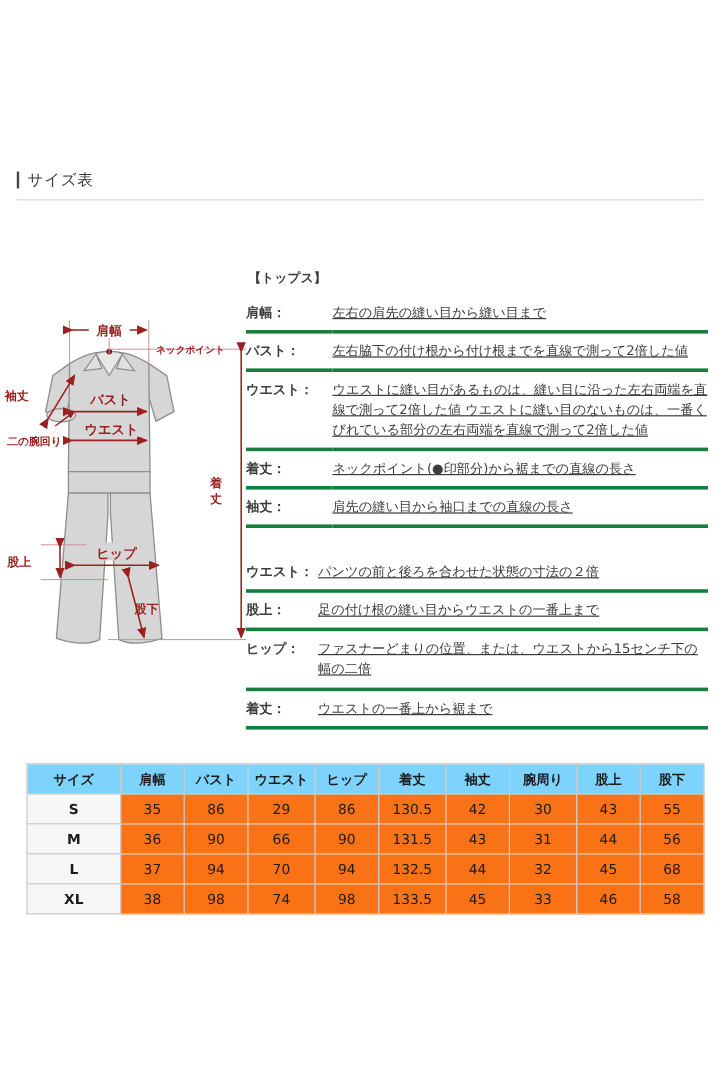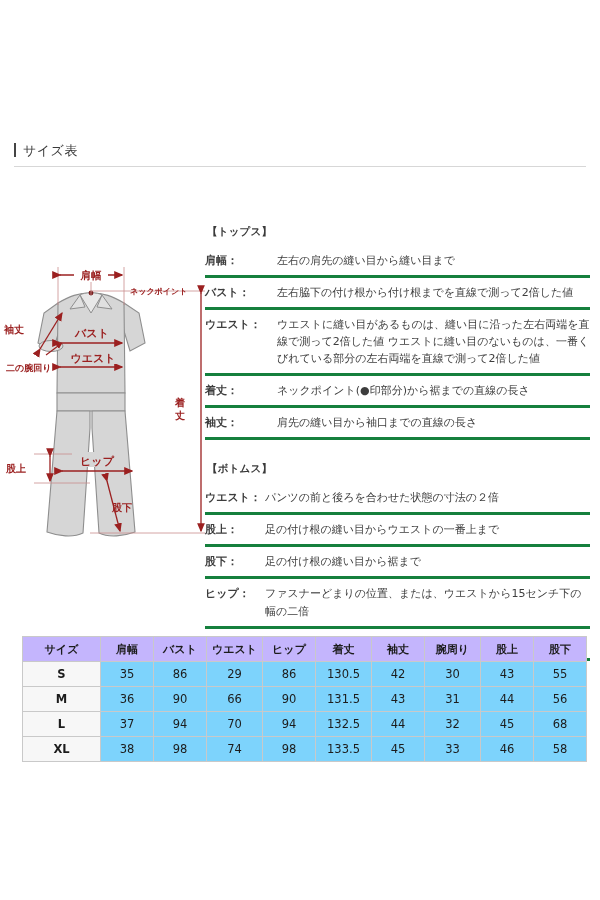--- a/index.html
+++ b/index.html
@@ -86,21 +86,21 @@
     color: #3d3d3d;
   }
   table.desc tr:first-child td { border-top: none; }
   td.term {
     width: 72px;
     font-weight: bold;
     color: #2f2f2f;
     white-space: nowrap;
   }
   td.term.wide { width: 60px; }
-  td.defn { padding-left: 2px; }
+  td.defn { padding-left: 2px; text-decoration: underline; }
   .sec-gap { height: 22px; }
 
   
   .size-table-wrap {
     position: absolute;
     left: 22px;
     top: 636px;
     width: 556px;
   }
   table.sizes {
@@ -109,29 +109,29 @@
     table-layout: fixed;
   }
   table.sizes th, table.sizes td {
     border: 1px solid #c9c9c9;
     text-align: center;
     font-size: 11.5px;
     height: 22px;
     color: #1c1c1c;
   }
   table.sizes th {
-    background: #c4b5fd;
+    background: #7dd3fc;
     font-weight: bold;
     font-size: 11px;
   }
   table.sizes td.sizecell {
     font-weight: bold;
     background: #f7f7f7;
   }
-  table.sizes tr td { background: #7dd3fc; }
+  table.sizes tr td { background: #f97316; }
   table.sizes tr td.sizecell { background: #f7f7f7; }
   table.sizes col.c-size { width: 78px; }
   table.sizes col.c-norm { width: 53px; }
   table.sizes col.c-wide { width: 56px; }
 </style>
 </head>
 <body>
 
 <div class="title-block">
   <div class="title-row">
@@ -269,34 +269,29 @@
       </tr>
       <tr>
         <td class="term">袖丈：</td>
         <td class="defn">肩先の縫い目から袖口までの直線の長さ</td>
       </tr>
     </tbody>
   </table>
 
   <div class="sec-gap"></div>
 
-  <div class="sec-head">【ボトムス】</div>
   <table class="desc">
     <tbody>
       <tr>
         <td class="term wide">ウエスト：</td>
         <td class="defn">パンツの前と後ろを合わせた状態の寸法の２倍</td>
       </tr>
       <tr>
         <td class="term wide">股上：</td>
         <td class="defn">足の付け根の縫い目からウエストの一番上まで</td>
-      </tr>
-      <tr>
-        <td class="term wide">股下：</td>
-        <td class="defn">足の付け根の縫い目から裾まで</td>
       </tr>
       <tr>
         <td class="term wide">ヒップ：</td>
         <td class="defn">ファスナーどまりの位置、または、ウエストから15センチ下の幅の二倍</td>
       </tr>
       <tr>
         <td class="term wide">着丈：</td>
         <td class="defn">ウエストの一番上から裾まで</td>
       </tr>
     </tbody>

